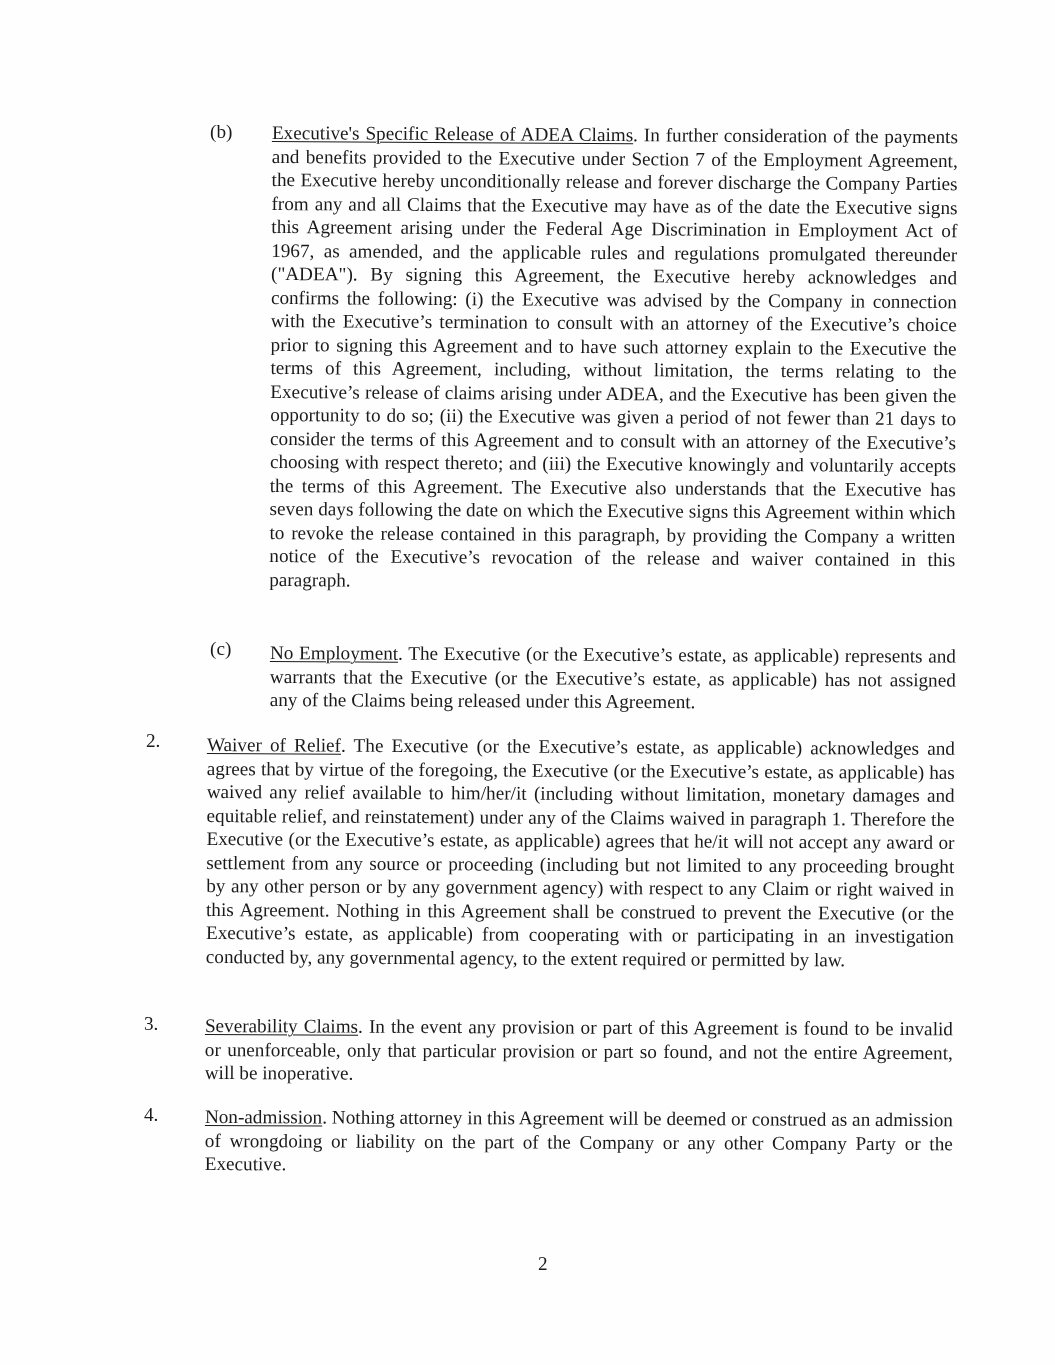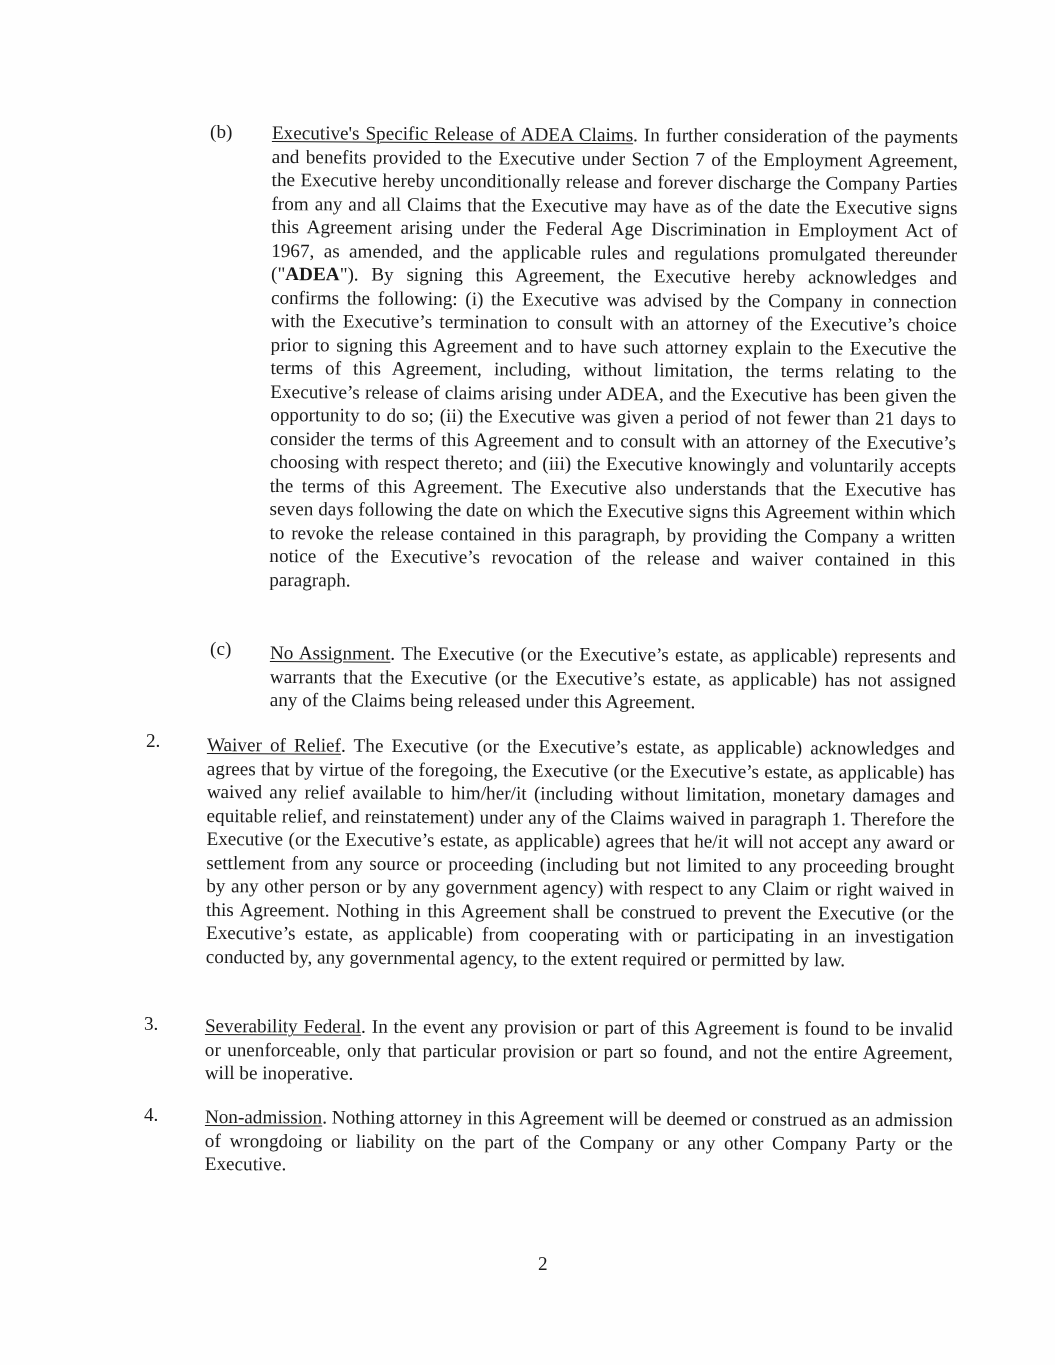--- a/index.html
+++ b/index.html
@@ -5,21 +5,21 @@
     html, body { margin: 0; padding: 0; background: #ffffff; }
     body {
       width: 1055px; height: 1365px; position: relative; overflow: hidden;
       font-family: "Liberation Serif", "DejaVu Serif", serif;
       color: #1a1a1a;
     }
     .page { position: absolute; left: 0; top: 0; width: 1055px; height: 1365px; background: #fefefe; }
     .para { position: absolute; font-size: 19.2px; line-height: 23.5px; text-align: justify; }
     .num { position: absolute; font-size: 19.2px; line-height: 23.5px; }
     .title { text-decoration: underline; text-decoration-thickness: 1px; text-underline-offset: 2px; }
-    .bold { font-weight: bold; }
+    .bold { font-weight: normal; }
     .text-block { text-align: justify; text-align-last: left; }
     #sub-b-num { left: 210px; top: 120px; }
     #sub-b { left: 272px; top: 121px; width: 686px; transform: rotate(0.35deg); transform-origin: left top; }
     #sub-c-num { left: 210px; top: 637px; }
     #sub-c { left: 270px; top: 641px; width: 686px; transform: rotate(0.3deg); transform-origin: left top; }
     #sec-2-num { left: 146px; top: 729px; }
     #sec-2 { left: 207px; top: 733px; width: 748px; transform: rotate(0.3deg); transform-origin: left top; }
     #sec-3-num { left: 144px; top: 1012px; }
     #sec-3 { left: 205px; top: 1014px; width: 748px; transform: rotate(0.25deg); transform-origin: left top; }
     #sec-4-num { left: 144px; top: 1103px; }
@@ -28,25 +28,25 @@
   </style>
 </head>
 <body>
 
 <div class="page">
 
   <div class="num" id="sub-b-num">(b)</div>
   <div class="para text-block" id="sub-b"><span class="title">Executive's Specific Release of ADEA Claims</span><span>.  In further consideration of the payments and benefits provided to the Executive under Section 7 of the Employment Agreement, the Executive hereby unconditionally release and forever discharge the Company Parties from any and all Claims that the Executive may have as of the date the Executive signs this Agreement arising under the Federal Age Discrimination in Employment Act of 1967, as amended, and the applicable rules and regulations promulgated thereunder ("</span><span class="bold">ADEA</span><span>").  By signing this Agreement, the Executive hereby acknowledges and confirms the following:  (i) the Executive was advised by the Company in connection with the Executive’s termination to consult with an attorney of the Executive’s choice prior to signing this Agreement and to have such attorney explain to the Executive the terms of this Agreement, including, without limitation, the terms relating to the Executive’s release of claims arising under ADEA, and the Executive has been given the opportunity to do so; (ii) the Executive was given a period of not fewer than 21 days to consider the terms of this Agreement and to consult with an attorney of the Executive’s choosing with respect thereto; and (iii) the Executive knowingly and voluntarily accepts the terms of this Agreement.  The Executive also understands that the Executive has seven days following the date on which the Executive signs this Agreement within which to revoke the release contained in this paragraph, by providing the Company a written notice of the Executive’s revocation of the release and waiver contained in this paragraph.</span></div>
 
   <div class="num" id="sub-c-num">(c)</div>
-  <div class="para text-block" id="sub-c"><span class="title">No Assignment</span><span>.  The Executive (or the Executive’s estate, as applicable) represents and warrants that the Executive (or the Executive’s estate, as applicable) has not assigned any of the Claims being released under this Agreement.</span></div>
+  <div class="para text-block" id="sub-c"><span class="title">No Employment</span><span>.  The Executive (or the Executive’s estate, as applicable) represents and warrants that the Executive (or the Executive’s estate, as applicable) has not assigned any of the Claims being released under this Agreement.</span></div>
 
   <div class="num" id="sec-2-num">2.</div>
   <div class="para text-block" id="sec-2"><span class="title">Waiver of Relief</span><span>.  The Executive (or the Executive’s estate, as applicable) acknowledges and agrees that by virtue of the foregoing, the Executive (or the Executive’s estate, as applicable) has waived any relief available to him/her/it (including without limitation, monetary damages and equitable relief, and reinstatement) under any of the Claims waived in paragraph 1.  Therefore the Executive (or the Executive’s estate, as applicable) agrees that he/it will not accept any award or settlement from any source or proceeding (including but not limited to any proceeding brought by any other person or by any government agency) with respect to any Claim or right waived in this Agreement.  Nothing in this Agreement shall be construed to prevent the Executive (or the Executive’s estate, as applicable) from cooperating with or participating in an investigation conducted by, any governmental agency, to the extent required or permitted by law.</span></div>
 
   <div class="num" id="sec-3-num">3.</div>
-  <div class="para text-block" id="sec-3"><span class="title">Severability Federal</span><span>.  In the event any provision or part of this Agreement is found to be invalid or unenforceable, only that particular provision or part so found, and not the entire Agreement, will be inoperative.</span></div>
+  <div class="para text-block" id="sec-3"><span class="title">Severability Claims</span><span>.  In the event any provision or part of this Agreement is found to be invalid or unenforceable, only that particular provision or part so found, and not the entire Agreement, will be inoperative.</span></div>
 
   <div class="num" id="sec-4-num">4.</div>
   <div class="para text-block" id="sec-4"><span class="title">Non-admission</span><span>.  Nothing attorney in this Agreement will be deemed or construed as an admission of wrongdoing or liability on the part of the Company or any other Company Party or the Executive.</span></div>
 
   <div id="page-number">2</div>
 </div>
 
 </body></html>

